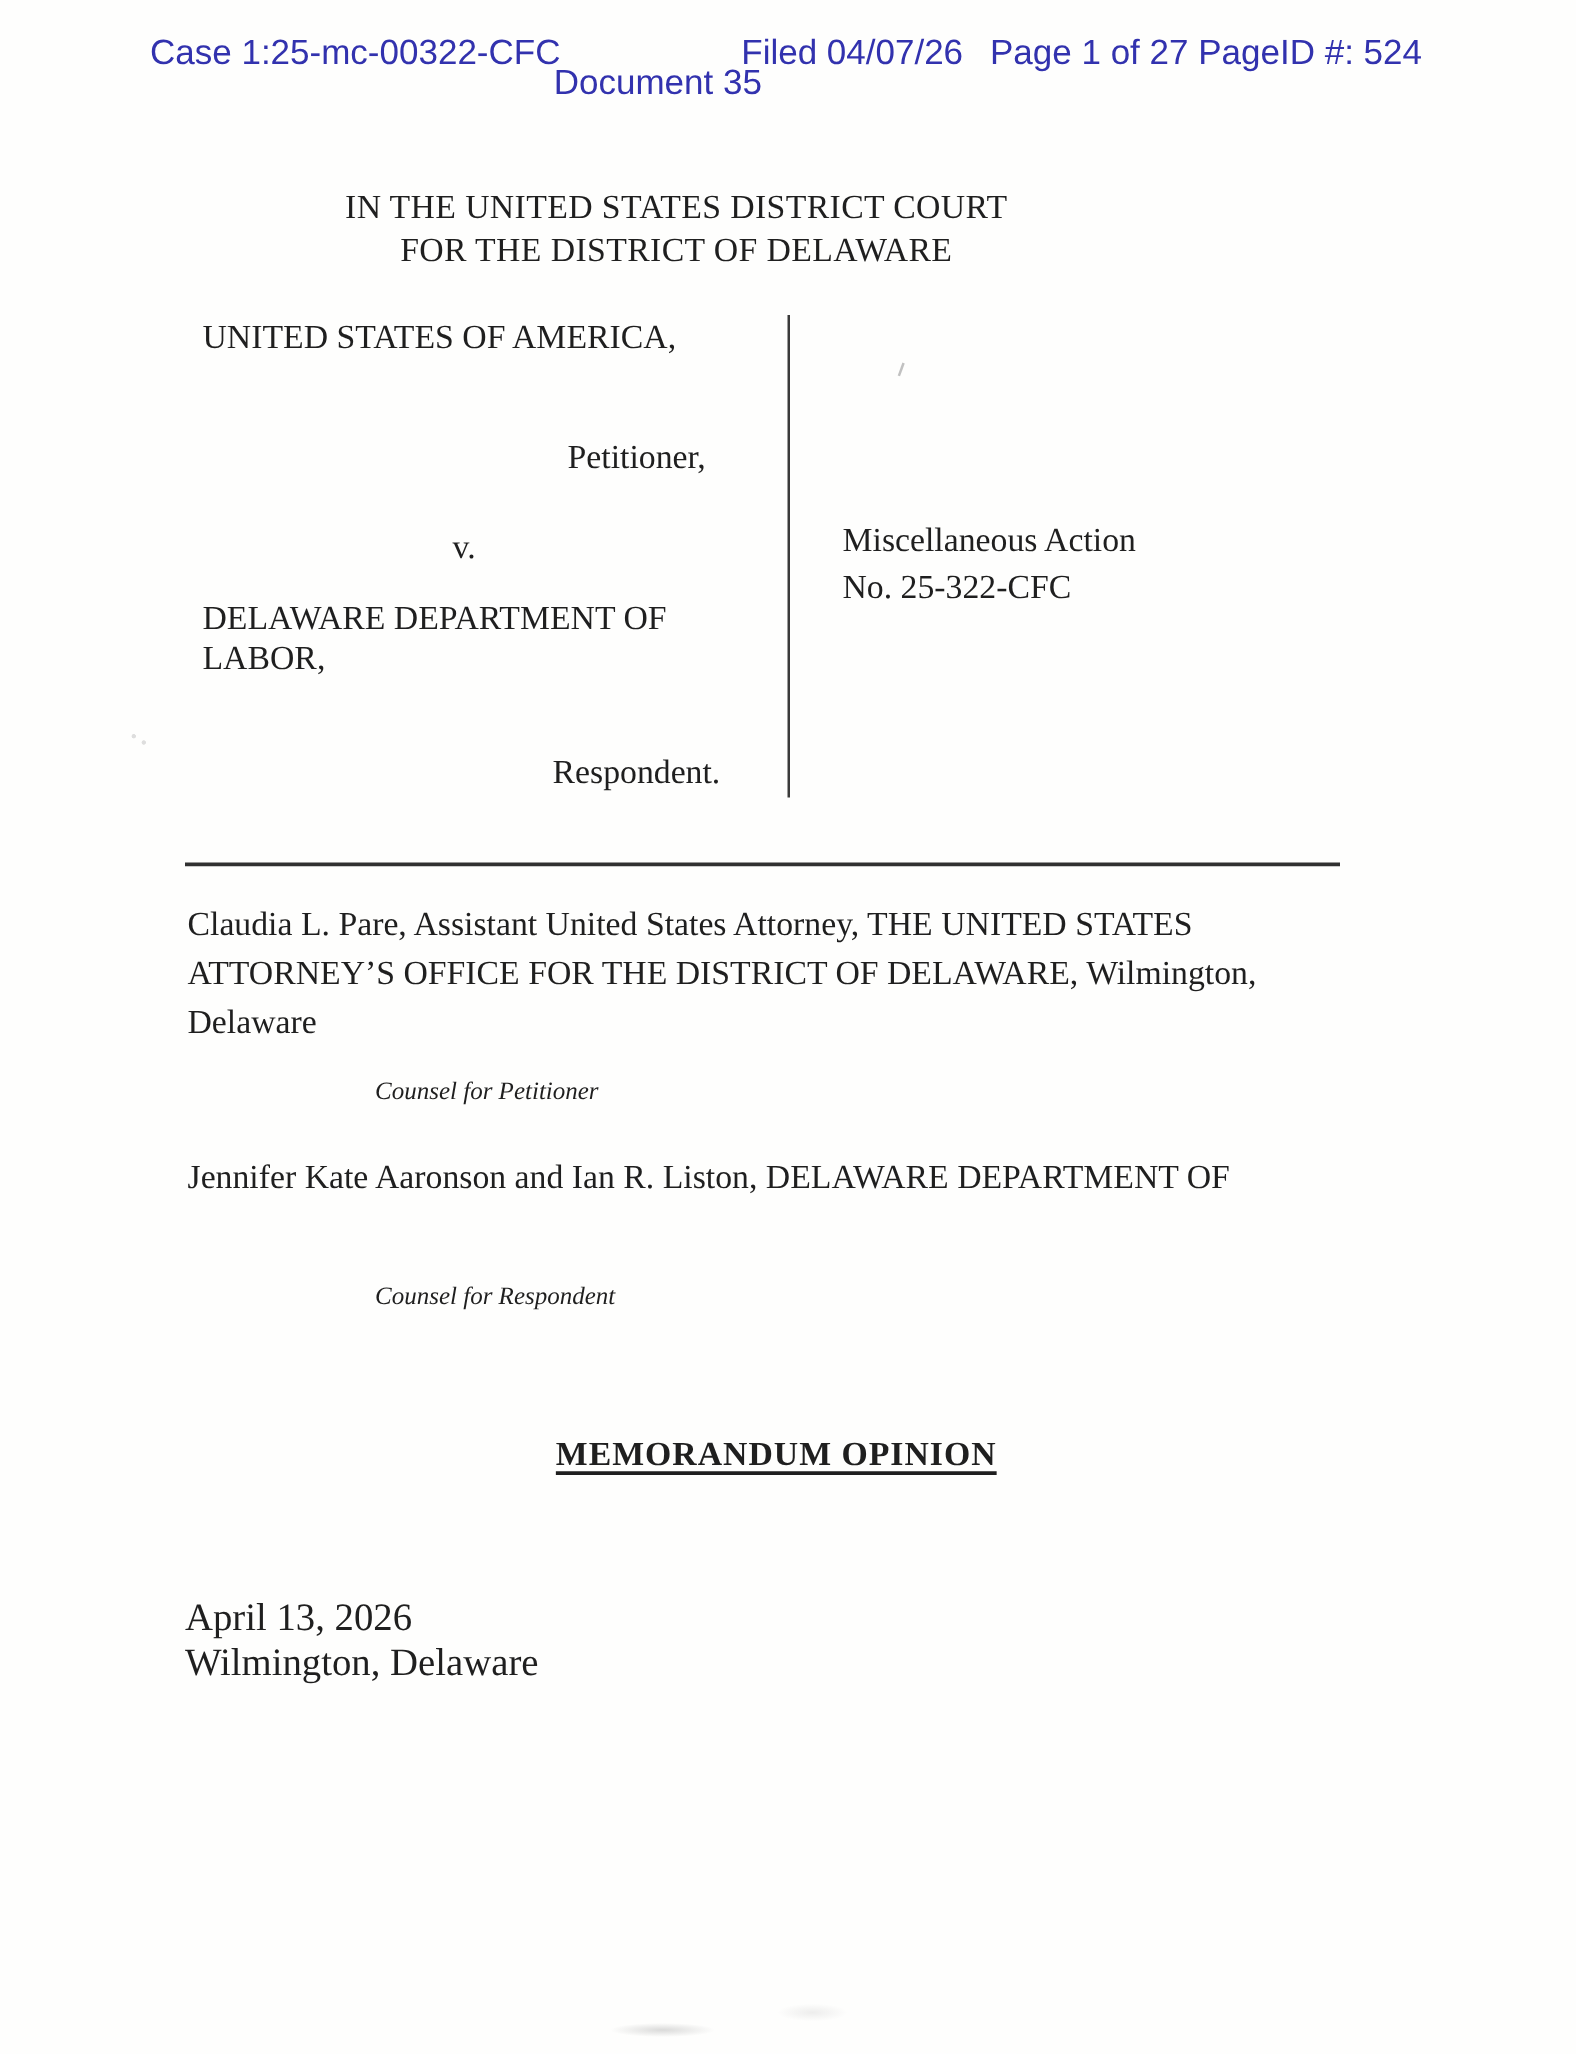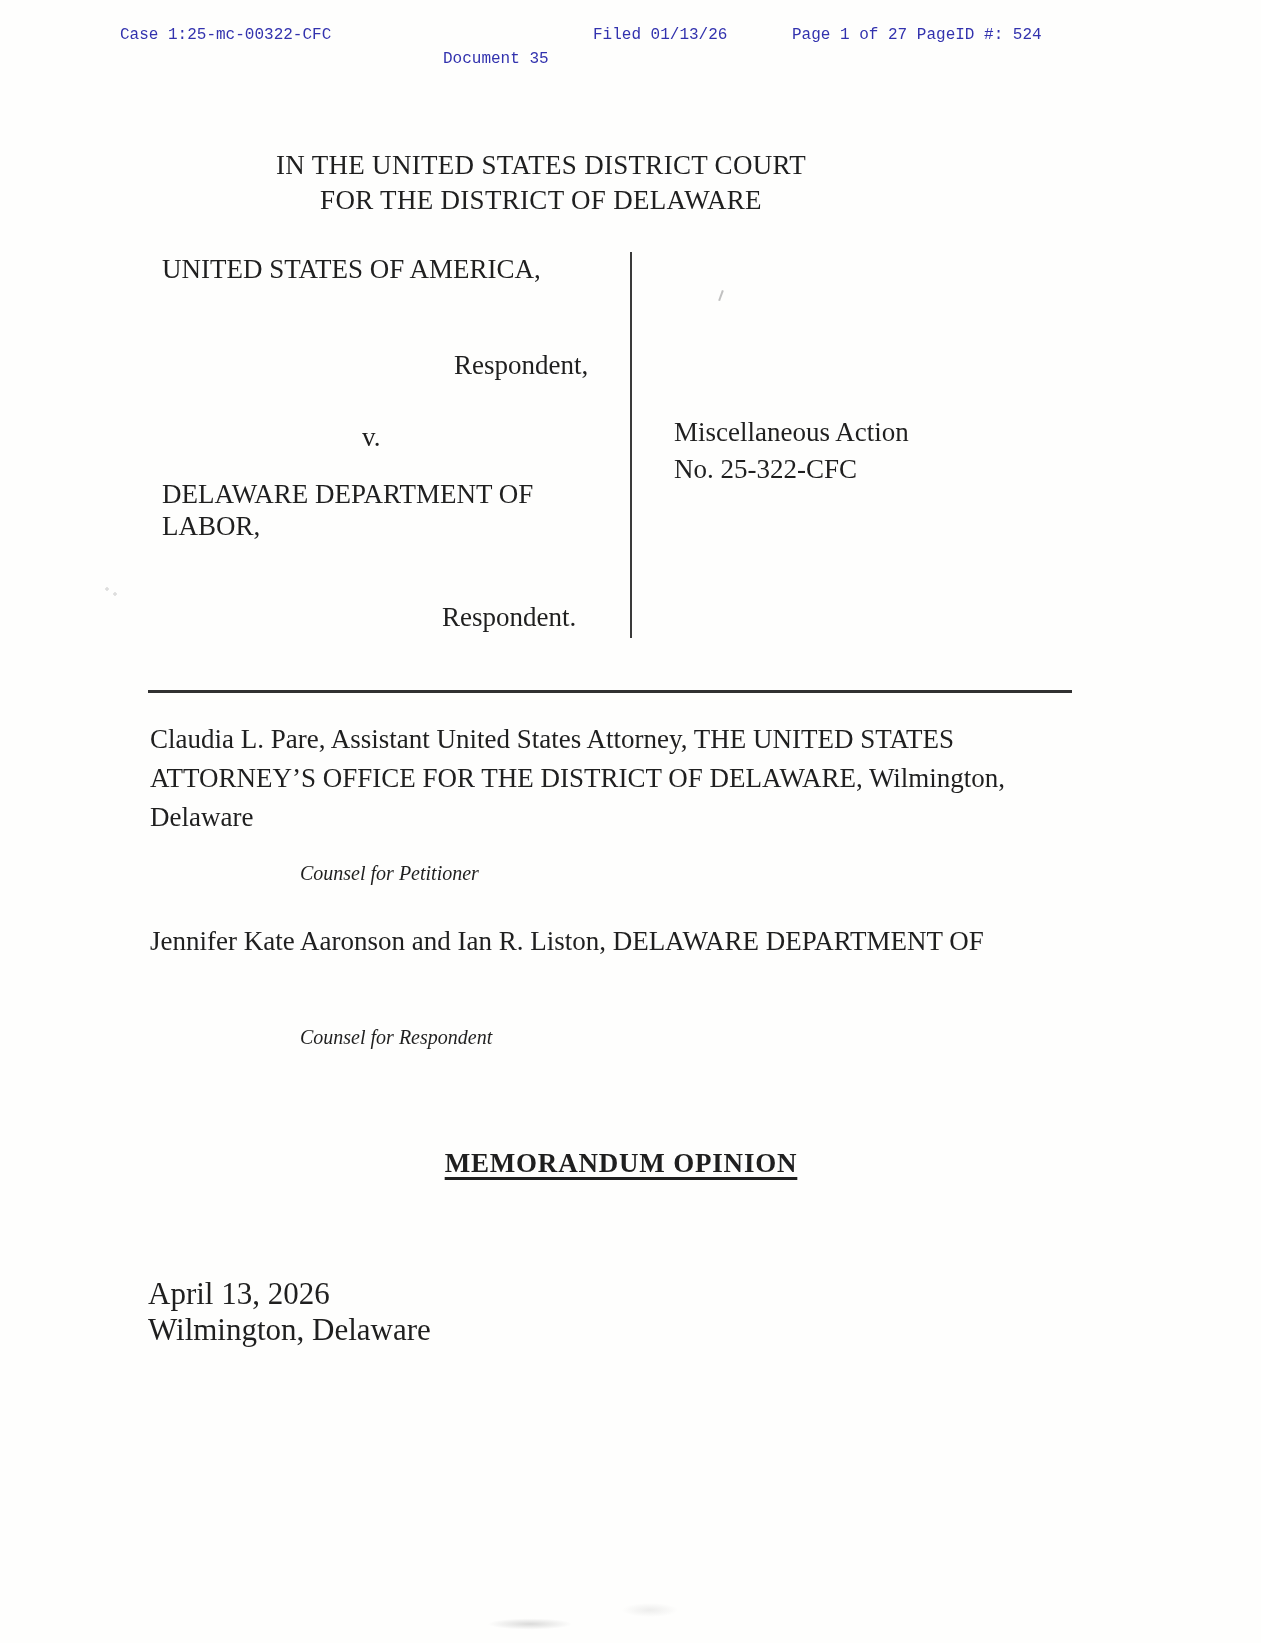--- a/index.html
+++ b/index.html
@@ -16,22 +16,22 @@
     font-family: "Liberation Serif", serif;
     color: #1f1f1f;
   }
   
   .stamp {
     position: absolute;
     top: 26px;
     left: 0;
     width: 100%;
     height: 30px;
-    font-family: Liberation Mono, monospace;
-    font-size: 16px;
+    font-family: Liberation Sans, sans-serif;
+    font-size: 28px;
     color: #3232ae;
     white-space: nowrap;
   }
   .stamp span { position: absolute; top: 0; }
   .stamp-case  { left: 120px; }
   .stamp-doc   { left: 443px; margin-top: 24px; }
   .stamp-filed { left: 593px; }
   .stamp-page  { left: 792px; }
 
   
@@ -166,32 +166,32 @@
   }
 </style>
 </head>
 <body>
 
 <div id="page">
 
   <div class="stamp">
     <span class="stamp-case">Case 1:25-mc-00322-CFC</span>
     <span class="stamp-doc">Document 35</span>
-    <span class="stamp-filed">Filed 01/13/26</span>
+    <span class="stamp-filed">Filed 04/07/26</span>
     <span class="stamp-page">Page 1 of 27 PageID #: 524</span>
   </div>
 
   <div class="court-title">
     <div>IN THE UNITED STATES DISTRICT COURT</div>
     <div>FOR THE DISTRICT OF DELAWARE</div>
   </div>
 
   <div class="caption">
     <div class="cap-party1">UNITED STATES OF AMERICA,</div>
-    <div class="cap-pet-desig">Respondent,</div>
+    <div class="cap-pet-desig">Petitioner,</div>
     <div class="cap-versus">v.</div>
     <div class="cap-resp-line1">DELAWARE DEPARTMENT OF</div>
     <div class="cap-resp-line2">LABOR,</div>
     <div class="cap-resp-desig">Respondent.</div>
     <div class="cap-divider"></div>
     <div class="cap-action">
       <div>Miscellaneous Action</div>
       <div>No. 25-322-CFC</div>
     </div>
   </div>

